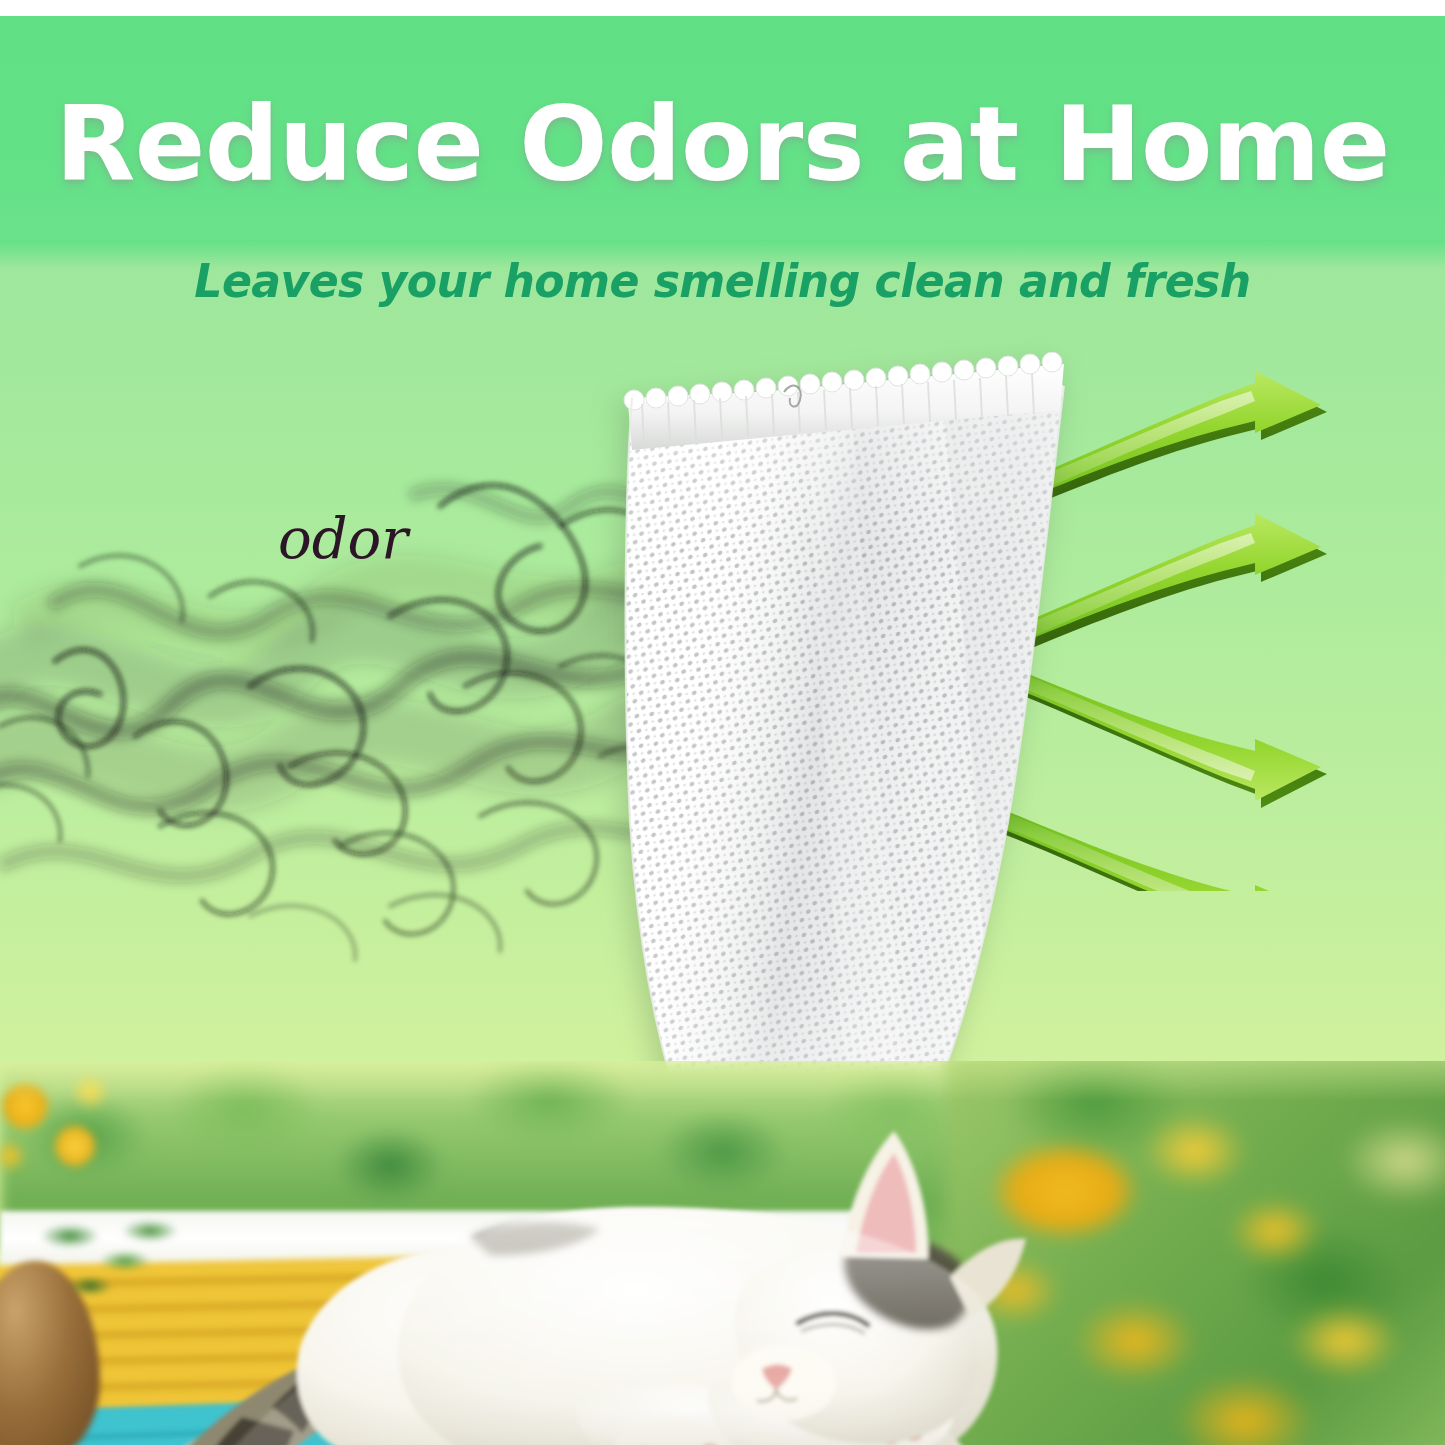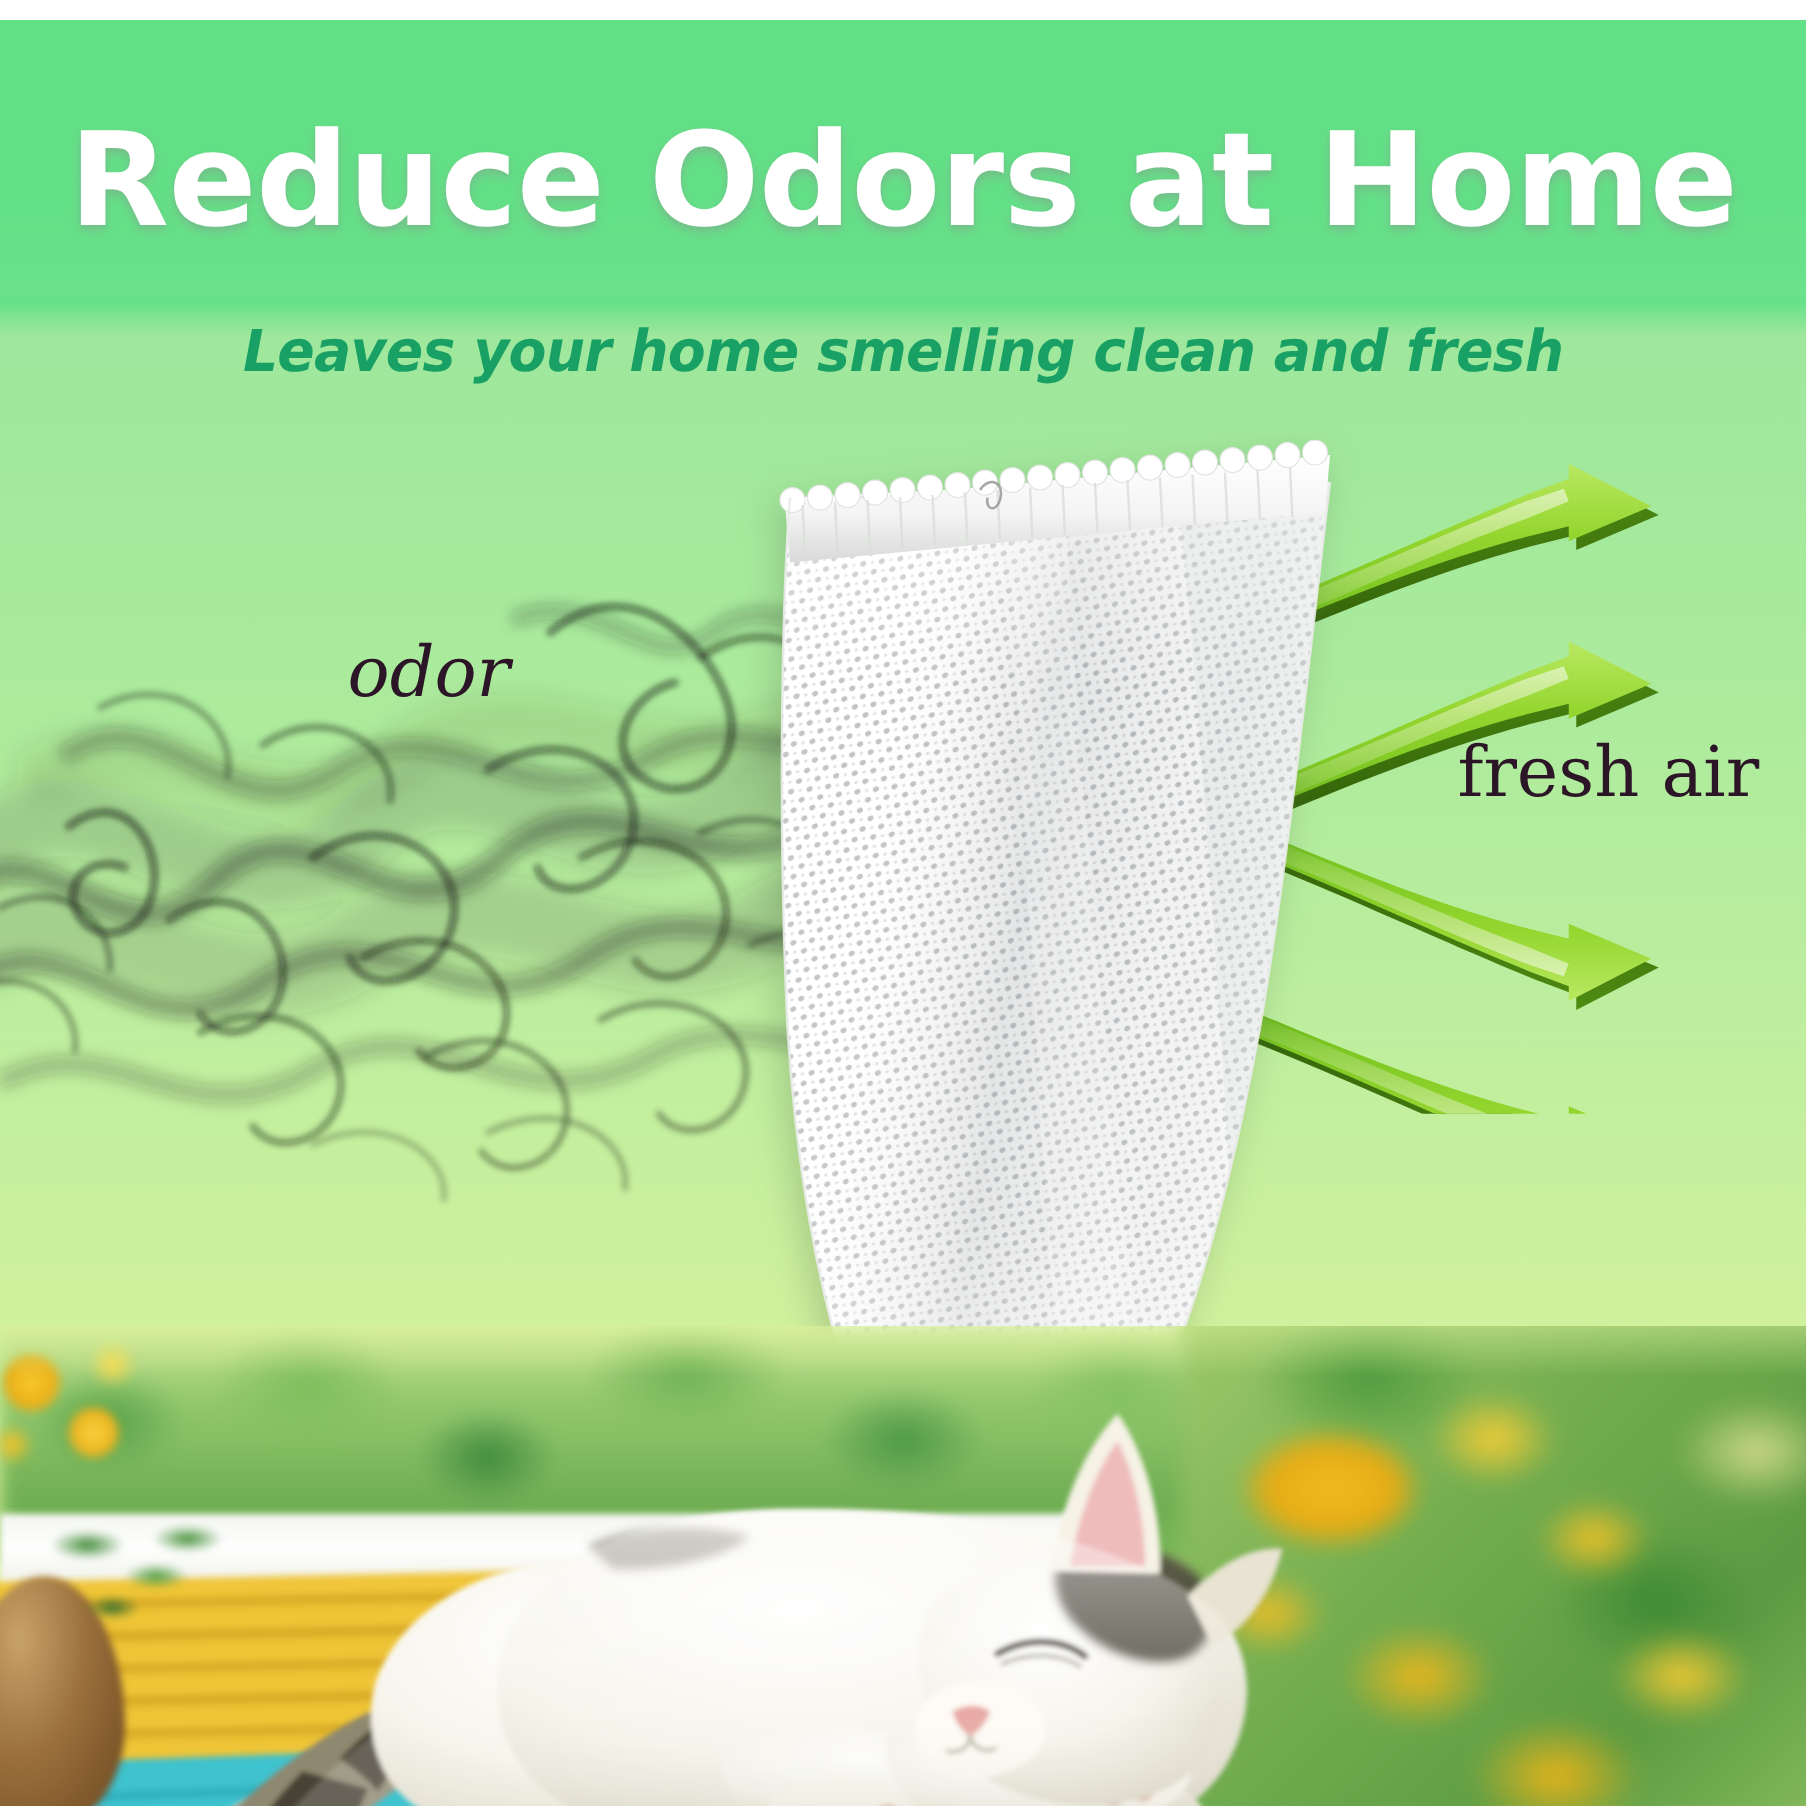--- a/index.html
+++ b/index.html
@@ -295,21 +295,20 @@
       <path d="M14,133 C86,108 180,64 266,30 L296,20 L300,30 L266,44 C180,76 90,120 22,146 Z" fill="url(#ag-gloss)"></path>
     </g>
 
     <g transform="translate(0,576) scale(1,-1)">
       <path d="M2,135 C80,108 180,60 268,24 L300,12 L300,0 L366,34 L300,62 L300,50 L268,58 C182,80 86,122 18,150 Z" fill="url(#ag-edge)" transform="translate(6,-7)"></path>
       <path d="M2,135 C80,108 180,60 268,24 L300,12 L300,0 L366,34 L300,62 L300,50 L268,58 C182,80 86,122 18,150 Z" fill="url(#ag-face)"></path>
       <path d="M14,133 C86,108 180,64 266,30 L296,20 L300,30 L266,44 C180,76 90,120 22,146 Z" fill="url(#ag-gloss)"></path>
     </g>
   </svg>
 
-  <div class="scene-label" id="label-fresh">fresh air</div>
 
   <div id="bag">
     <svg class="bagbody" viewBox="0 0 470 790" preserveAspectRatio="none">
       <defs>
 
         <pattern id="mesh" width="15" height="15" patternUnits="userSpaceOnUse" patternTransform="rotate(-8)">
           <rect width="15" height="15" fill="#ffffff"></rect>
           <ellipse cx="4" cy="4" rx="2.6" ry="2.0" fill="#9a9ca0" opacity=".62" transform="rotate(-28 4 4)"></ellipse>
           <ellipse cx="11.5" cy="11.5" rx="2.6" ry="2.0" fill="#9a9ca0" opacity=".62" transform="rotate(-28 11.5 11.5)"></ellipse>
           <ellipse cx="11.5" cy="4" rx="1.5" ry="1.1" fill="#b9bbbe" opacity=".45" transform="rotate(-28 11.5 4)"></ellipse>

